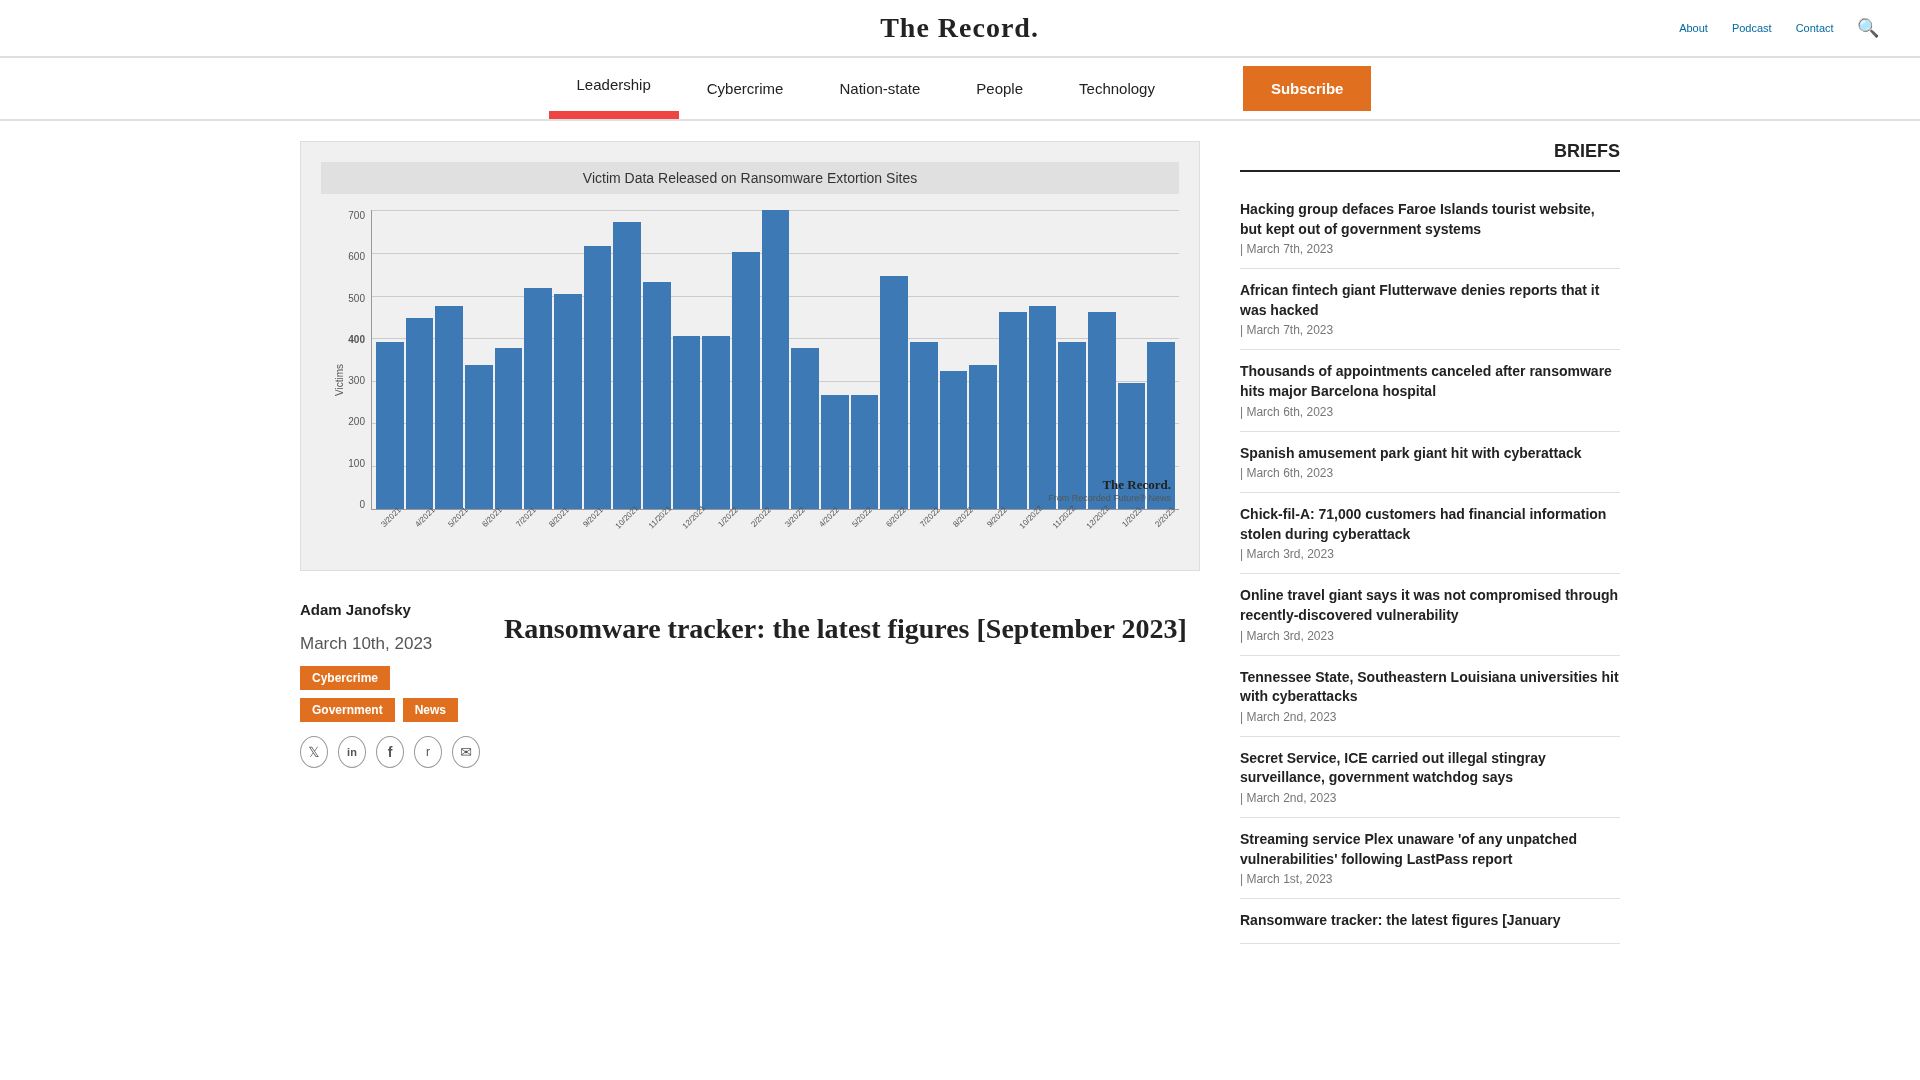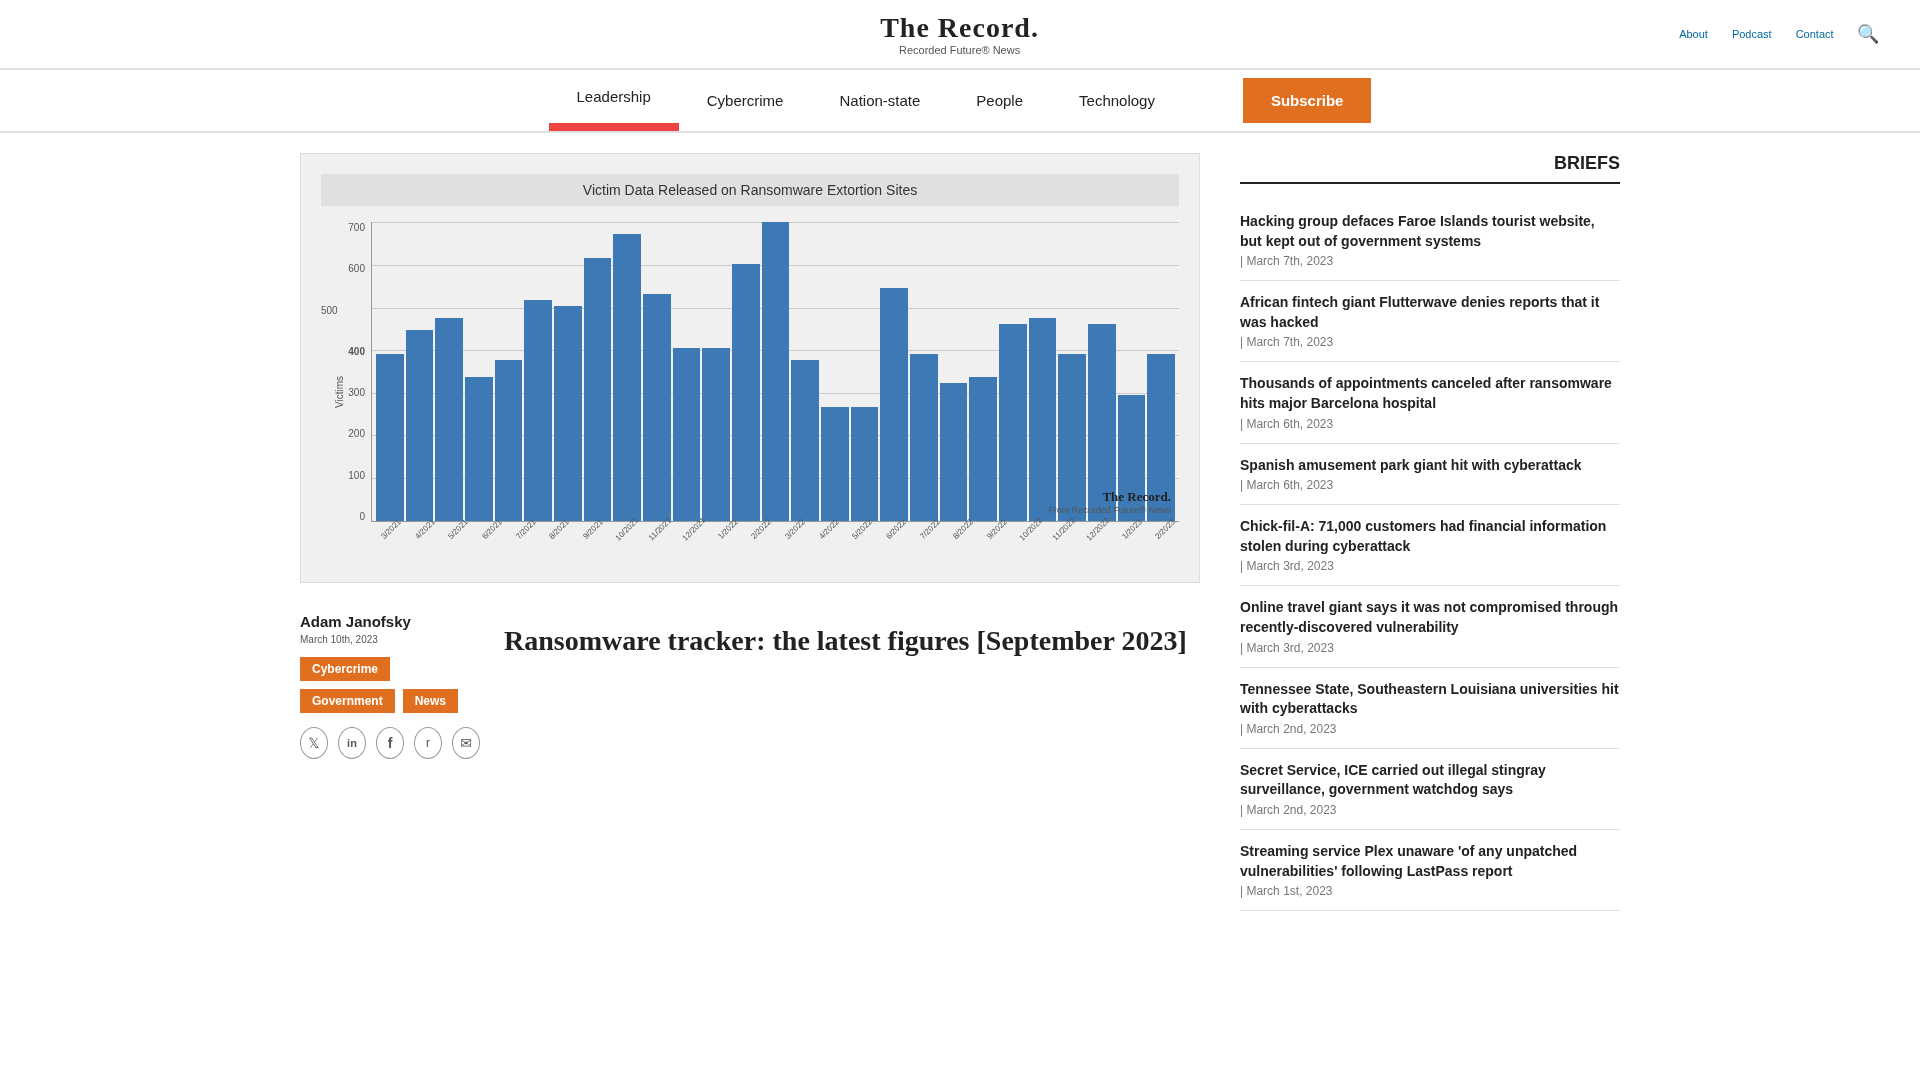--- a/index.html
+++ b/index.html
@@ -21,21 +21,21 @@
     
     .main-container { display: flex; max-width: 1400px; margin: 0 auto; padding: 20px 40px; gap: 40px; }
     
     
     .left-content { flex: 1; min-width: 0; }
     
     
     .chart-container { background: #f0f0f0; border: 1px solid #ddd; padding: 20px; margin-bottom: 30px; }
     .chart-title { text-align: center; font-family: Arial, sans-serif; font-size: 14px; color: #333; margin-bottom: 16px; background: #e0e0e0; padding: 8px; }
     .author-name { font-family: Arial, sans-serif; font-size: 15px; font-weight: 600; color: #222; }
-    .article-date { font-family: Arial, sans-serif; font-size: 10px; color: #555; margin-top: 4px; }
+    .article-date { font-family: Arial, sans-serif; font-size: 17px; color: #555; margin-top: 16px; }
     .tags { display: flex; flex-wrap: wrap; gap: 8px; margin-top: 12px; }
     .tag { background: #e07020; color: #fff; padding: 5px 12px; font-family: Arial, sans-serif; font-size: 12px; font-weight: 600; cursor: pointer; text-decoration: none; }
     .social-icons { display: flex; gap: 10px; margin-top: 14px; }
     .social-icon { width: 32px; height: 32px; border-radius: 50%; border: 1px solid #999; display: flex; align-items: center; justify-content: center; cursor: pointer; font-size: 14px; color: #555; background: #fff; }
     
     
     .article-title { font-family: Georgia, serif; font-size: 28px; font-weight: 700; line-height: 1.3; margin-bottom: 16px; margin-top: 10px; }
     .article-note { font-family: Arial, sans-serif; font-size: 14px; color: #333; margin-bottom: 16px; font-weight: 600; }
     .article-body { font-family: Arial, sans-serif; font-size: 15px; line-height: 1.6; color: #333; }
     
@@ -43,21 +43,20 @@
     .right-sidebar { width: 380px; flex-shrink: 0; }
     .briefs-title { font-family: Arial, sans-serif; font-size: 18px; font-weight: 700; color: #222; margin-bottom: 16px; padding-bottom: 8px; border-bottom: 2px solid #222; text-align: right; }
   </style>
 </head>
 <body>
 
 <header class="header">
   <div style="width:200px;"></div>
   <div class="header-logo">
     <div class="logo-main">The Record.</div>
-    <div class="logo-sub">Recorded Future® News</div>
   </div>
   <nav class="header-nav">
     <a href="#">About</a>
     <a href="#">Podcast</a>
     <a href="#">Contact</a>
     <button class="search-icon-btn">🔍</button>
   </nav>
 </header>
 
 <nav style="display:flex; align-items:center; justify-content:center; border-bottom:2px solid #e0e0e0; border-top:1px solid #e0e0e0;">
@@ -73,21 +72,21 @@
 
   <div class="left-content">
 
     <div class="chart-container">
       <div class="chart-title">Victim Data Released on Ransomware Extortion Sites</div>
       <div style="position:relative; height:340px; padding-left:55px; padding-bottom:40px;">
 
         <div style="position:absolute;left:0;top:0;bottom:40px;width:50px;display:flex;flex-direction:column;justify-content:space-between;">
           <span style="font-size:10px;font-family:Arial;color:#555;text-align:right;padding-right:6px;">700</span>
           <span style="font-size:10px;font-family:Arial;color:#555;text-align:right;padding-right:6px;">600</span>
-          <span style="font-size:10px;font-family:Arial;color:#555;text-align:left;padding-right:6px;">500</span>
+          <span style="font-size:10px;font-family:Arial;color:#555;text-align:right;padding-right:6px;">500</span>
           <span style="font-size:10px;font-family:Arial;color:#555;text-align:right;padding-right:6px;font-weight:bold;">400</span>
           <span style="font-size:10px;font-family:Arial;color:#555;text-align:right;padding-right:6px;">300</span>
           <span style="font-size:10px;font-family:Arial;color:#555;text-align:right;padding-right:6px;">200</span>
           <span style="font-size:10px;font-family:Arial;color:#555;text-align:right;padding-right:6px;">100</span>
           <span style="font-size:10px;font-family:Arial;color:#555;text-align:right;padding-right:6px;">0</span>
         </div>
 
         <div style="position:absolute;left:2px;top:50%;transform:translateY(-50%) rotate(-90deg);font-size:10px;font-family:Arial;color:#555;white-space:nowrap;transform-origin:center center;">Victims</div>
 
         <div style="position:absolute;left:50px;right:0;top:0;bottom:40px;border-left:1px solid #999;border-bottom:1px solid #999;">
@@ -195,15 +194,16 @@
     <div id="briefs-list">
         <div style="padding: 12px 0px; border-bottom: 1px solid rgb(224, 224, 224);"><a href="#" style="text-decoration: none; color: rgb(34, 34, 34);"><div style="font-family: Arial, sans-serif; font-size: 14px; font-weight: 700; line-height: 1.4; color: rgb(34, 34, 34);">Hacking group defaces Faroe Islands tourist website, but kept out of government systems</div><div style="font-family: Arial, sans-serif; font-size: 12px; color: rgb(119, 119, 119); margin-top: 3px;">| March 7th, 2023</div></a></div>
         <div style="padding: 12px 0px; border-bottom: 1px solid rgb(224, 224, 224);"><a href="#" style="text-decoration: none; color: rgb(34, 34, 34);"><div style="font-family: Arial, sans-serif; font-size: 14px; font-weight: 700; line-height: 1.4; color: rgb(34, 34, 34);">African fintech giant Flutterwave denies reports that it was hacked</div><div style="font-family: Arial, sans-serif; font-size: 12px; color: rgb(119, 119, 119); margin-top: 3px;">| March 7th, 2023</div></a></div>
         <div style="padding: 12px 0px; border-bottom: 1px solid rgb(224, 224, 224);"><a href="#" style="text-decoration: none; color: rgb(34, 34, 34);"><div style="font-family: Arial, sans-serif; font-size: 14px; font-weight: 700; line-height: 1.4; color: rgb(34, 34, 34);">Thousands of appointments canceled after ransomware hits major Barcelona hospital</div><div style="font-family: Arial, sans-serif; font-size: 12px; color: rgb(119, 119, 119); margin-top: 3px;">| March 6th, 2023</div></a></div>
         <div style="padding: 12px 0px; border-bottom: 1px solid rgb(224, 224, 224);"><a href="#" style="text-decoration: none; color: rgb(34, 34, 34);"><div style="font-family: Arial, sans-serif; font-size: 14px; font-weight: 700; line-height: 1.4; color: rgb(34, 34, 34);">Spanish amusement park giant hit with cyberattack</div><div style="font-family: Arial, sans-serif; font-size: 12px; color: rgb(119, 119, 119); margin-top: 3px;">| March 6th, 2023</div></a></div>
         <div style="padding: 12px 0px; border-bottom: 1px solid rgb(224, 224, 224);"><a href="#" style="text-decoration: none; color: rgb(34, 34, 34);"><div style="font-family: Arial, sans-serif; font-size: 14px; font-weight: 700; line-height: 1.4; color: rgb(34, 34, 34);">Chick-fil-A: 71,000 customers had financial information stolen during cyberattack</div><div style="font-family: Arial, sans-serif; font-size: 12px; color: rgb(119, 119, 119); margin-top: 3px;">| March 3rd, 2023</div></a></div>
         <div style="padding: 12px 0px; border-bottom: 1px solid rgb(224, 224, 224);"><a href="#" style="text-decoration: none; color: rgb(34, 34, 34);"><div style="font-family: Arial, sans-serif; font-size: 14px; font-weight: 700; line-height: 1.4; color: rgb(34, 34, 34);">Online travel giant says it was not compromised through recently-discovered vulnerability</div><div style="font-family: Arial, sans-serif; font-size: 12px; color: rgb(119, 119, 119); margin-top: 3px;">| March 3rd, 2023</div></a></div>
         <div style="padding: 12px 0px; border-bottom: 1px solid rgb(224, 224, 224);"><a href="#" style="text-decoration: none; color: rgb(34, 34, 34);"><div style="font-family: Arial, sans-serif; font-size: 14px; font-weight: 700; line-height: 1.4; color: rgb(34, 34, 34);">Tennessee State, Southeastern Louisiana universities hit with cyberattacks</div><div style="font-family: Arial, sans-serif; font-size: 12px; color: rgb(119, 119, 119); margin-top: 3px;">| March 2nd, 2023</div></a></div>
         <div style="padding: 12px 0px; border-bottom: 1px solid rgb(224, 224, 224);"><a href="#" style="text-decoration: none; color: rgb(34, 34, 34);"><div style="font-family: Arial, sans-serif; font-size: 14px; font-weight: 700; line-height: 1.4; color: rgb(34, 34, 34);">Secret Service, ICE carried out illegal stingray surveillance, government watchdog says</div><div style="font-family: Arial, sans-serif; font-size: 12px; color: rgb(119, 119, 119); margin-top: 3px;">| March 2nd, 2023</div></a></div>
         <div style="padding: 12px 0px; border-bottom: 1px solid rgb(224, 224, 224);"><a href="#" style="text-decoration: none; color: rgb(34, 34, 34);"><div style="font-family: Arial, sans-serif; font-size: 14px; font-weight: 700; line-height: 1.4; color: rgb(34, 34, 34);">Streaming service Plex unaware 'of any unpatched vulnerabilities' following LastPass report</div><div style="font-family: Arial, sans-serif; font-size: 12px; color: rgb(119, 119, 119); margin-top: 3px;">| March 1st, 2023</div></a></div>
+        <div style="padding: 12px 0px; border-bottom: 1px solid rgb(224, 224, 224);"><a href="#" style="text-decoration: none; color: rgb(34, 34, 34);"><div style="font-family: Arial, sans-serif; font-size: 14px; font-weight: 700; line-height: 1.4; color: rgb(34, 34, 34);">Ransomware tracker: the latest figures [January</div></a></div>
       </div>
   </aside>
 </div>
 
 </body></html>

